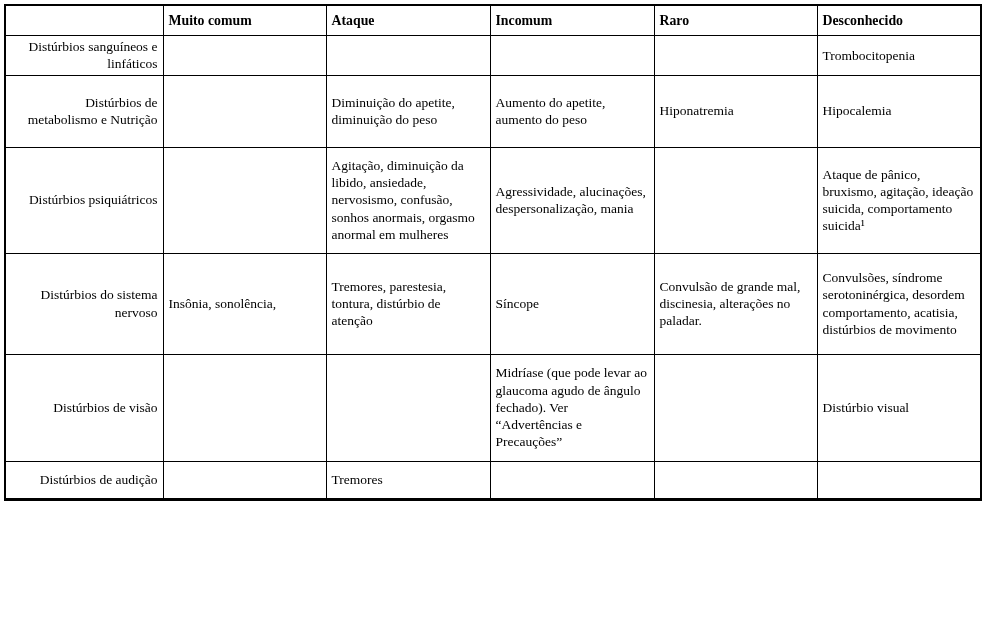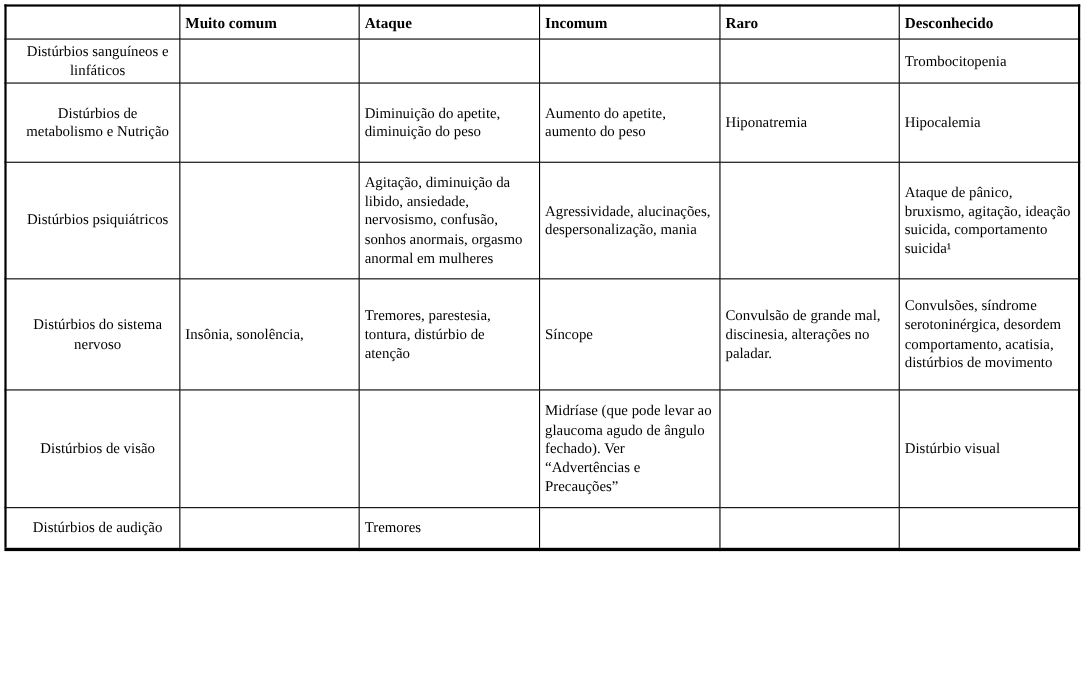--- a/index.html
+++ b/index.html
@@ -28,21 +28,21 @@
     vertical-align: middle;
     overflow: hidden;
     word-wrap: break-word;
   }
   table.freq th {
     font-weight: bold;
     font-size: 13.8px;
     height: 25px;
   }
   table.freq td.cat {
-    text-align: center;
+    text-align: right;
     padding-left: 14px;
   }
   tr.rh-1 { height: 38px; }
   tr.rh-2 { height: 42px; }
   tr.rh-3 { height: 58px; }
   tr.rh-4 { height: 72px; }
   tr.rh-5 { height: 106px; }
   tr.rh-6 { height: 101px; }
   tr.rh-7 { height: 107px; }
   tr.rh-8 { height: 38px; margin-top: 45px; }

